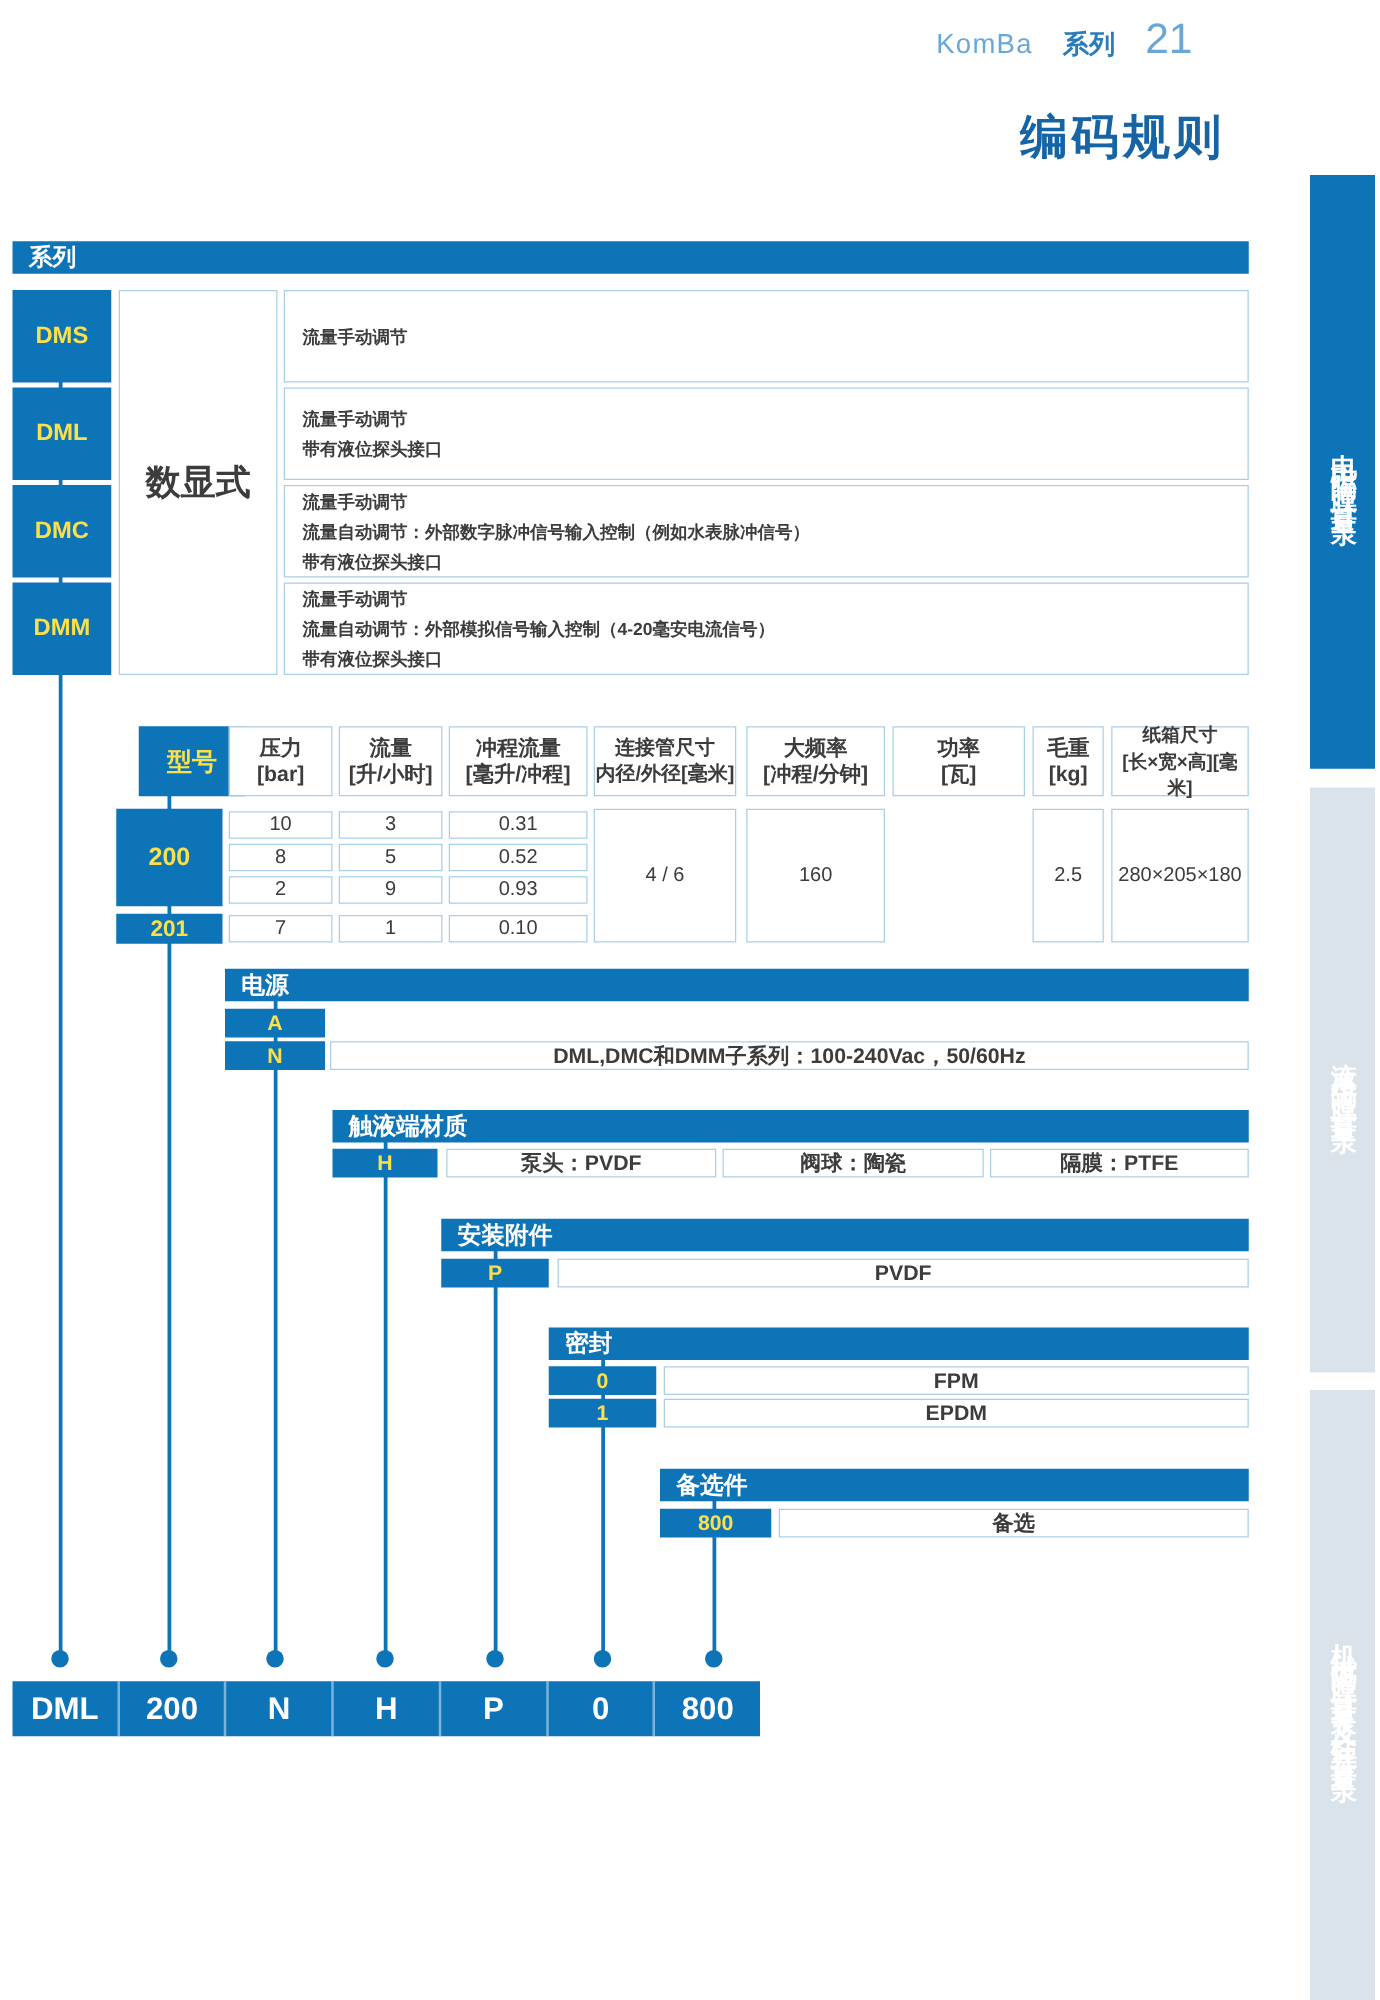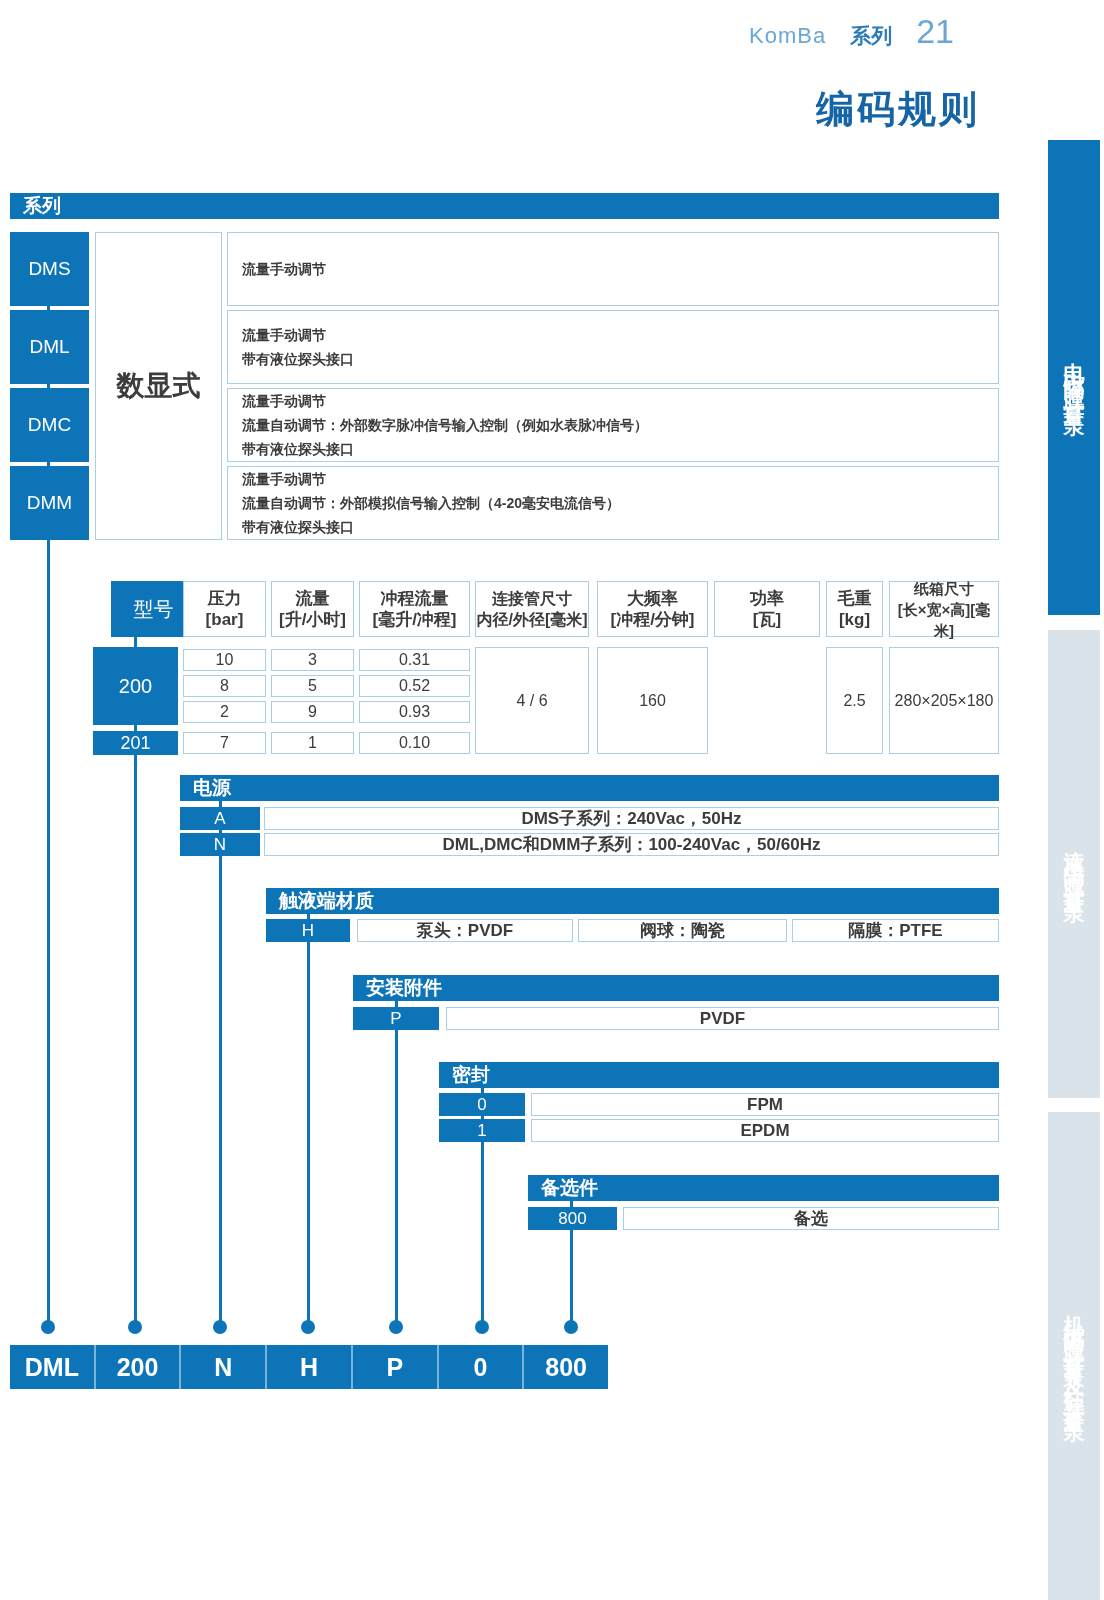--- a/index.html
+++ b/index.html
@@ -5,21 +5,21 @@
   *{margin:0;padding:0;box-sizing:border-box}
   html,body{background:#fff}
   body{width:1104px;height:1600px;position:relative;font-family:"Liberation Sans",sans-serif;overflow:hidden}
   .page{position:absolute;left:0;top:0;width:1104px;height:1600px;background:#fff}
   .brand-line{position:absolute;top:12px;right:150px;display:flex;align-items:baseline;gap:24px}
   .brand{color:var(--brand-light,#6aa7d6);font-size:22px;font-weight:400;letter-spacing:1px}
   .brand-series{color:var(--brand-mid,#2b7cba);font-size:21px;font-weight:600}
   .pagenum{color:var(--brand-light,#6aa7d6);font-size:34px;font-weight:400}
   .page-title{position:absolute;top:84px;right:124px;font-size:38px;font-weight:bold;color:var(--title,#1564a6);letter-spacing:3px}
   .bar{position:absolute;background:var(--primary,#0e74b8);color:#fff;font-weight:bold;font-size:19px;display:flex;align-items:center;padding-left:13px}
-  .keybox{position:absolute;background:var(--primary,#0e74b8);color:#ffffff;font-weight:normal;display:flex;align-items:center;justify-content:center;font-size:19px}
+  .keybox{position:absolute;background:var(--primary,#0e74b8);color:#fde047;font-weight:bold;display:flex;align-items:center;justify-content:center;font-size:19px}
   .vcell{position:absolute;border:1.5px solid var(--border-light,#a9cfe7);background:#fff;display:flex;align-items:center;justify-content:center;color:var(--text-dark,#3c3c3c);font-weight:600;font-size:17px;text-align:center}
   .ncell{font-weight:400;font-size:16px}
   .descbox{position:absolute;border:1.5px solid var(--border-light,#a9cfe7);background:#fff;display:flex;flex-direction:column;justify-content:center;padding-left:14px;color:var(--text-dark,#3c3c3c);font-weight:600;font-size:14px;line-height:24px}
   .thcell{flex-direction:column;line-height:21px;font-size:17px}
   .vline{position:absolute;width:3px;background:var(--primary,#0e74b8)}
   .dot{position:absolute;width:14px;height:14px;border-radius:50%;background:var(--primary,#0e74b8)}
   .codebar{position:absolute;left:10px;top:1345px;width:598px;height:44px;background:var(--primary,#0e74b8);display:flex}
   .codeseg{flex:1;display:flex;align-items:center;justify-content:center;color:#fff;font-weight:bold;font-size:25px;border-right:2px solid rgba(255,255,255,.45)}
   .codeseg:last-child{border-right:none}
   .side-tab{position:absolute;left:1048px;width:52px;display:flex;align-items:center;justify-content:center;writing-mode:vertical-rl;text-orientation:upright;color:#fff;font-weight:bold;font-size:21px;letter-spacing:9px}
@@ -148,21 +148,20 @@
 
   <div class="vcell ncell" style="left:475px;top:647px;width:114px;height:107px">4 / 6</div>
   <div class="vcell ncell" style="left:597px;top:647px;width:111px;height:107px">160</div>
   <div class="vcell ncell" style="left:826px;top:647px;width:57px;height:107px">2.5</div>
   <div class="vcell ncell" style="left:889px;top:647px;width:110px;height:107px">280×205×180</div>
 
   <div class="bar" style="left:180px;top:775px;width:819px;height:26px">
     <span>电源</span>
   </div>
   <div class="keybox" style="left:180px;top:807px;width:80px;height:23px;font-size:17px">A</div>
-  <div class="vcell" style="left:264px;top:807px;width:735px;height:23px">DMS子系列：240Vac，50Hz</div>
   <div class="keybox" style="left:180px;top:833px;width:80px;height:23px;font-size:17px">N</div>
   <div class="vcell" style="left:264px;top:833px;width:735px;height:23px">DML,DMC和DMM子系列：100-240Vac，50/60Hz</div>
 
   <div class="bar" style="left:266px;top:888px;width:733px;height:26px">
     <span>触液端材质</span>
   </div>
   <div class="keybox" style="left:266px;top:919px;width:84px;height:23px;font-size:17px">H</div>
   <div class="vcell" style="left:357px;top:919px;width:216px;height:23px">泵头：PVDF</div>
   <div class="vcell" style="left:578px;top:919px;width:209px;height:23px">阀球：陶瓷</div>
   <div class="vcell" style="left:792px;top:919px;width:207px;height:23px">隔膜：PTFE</div>

